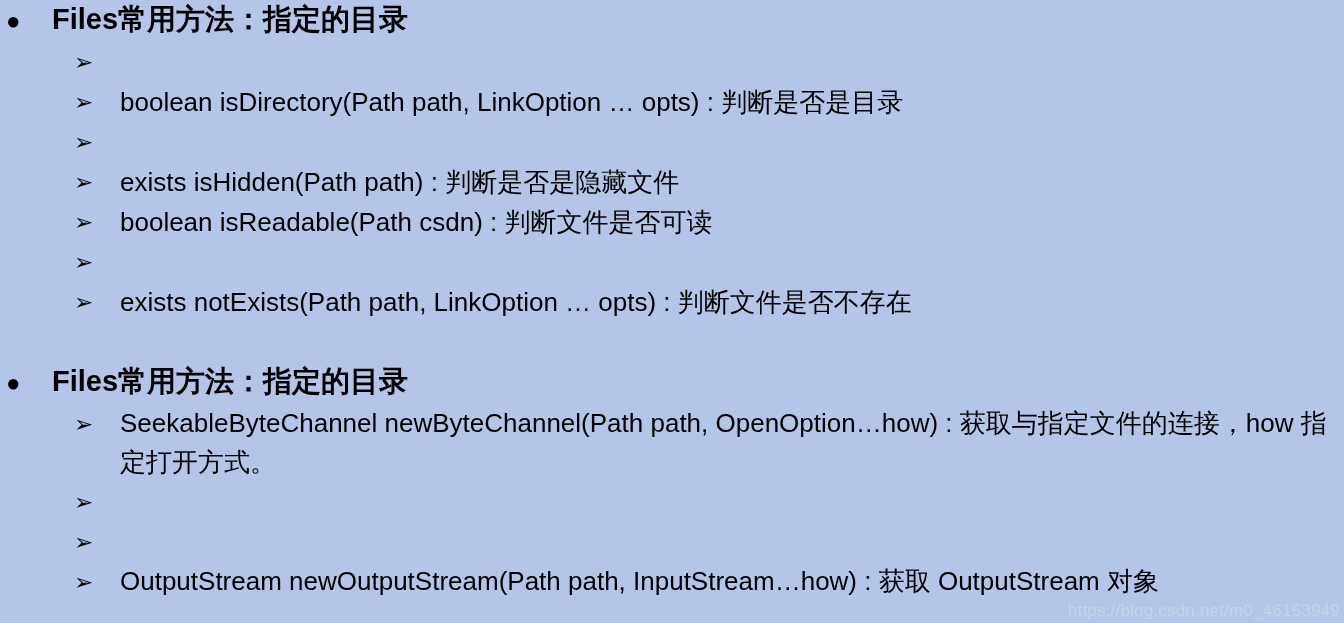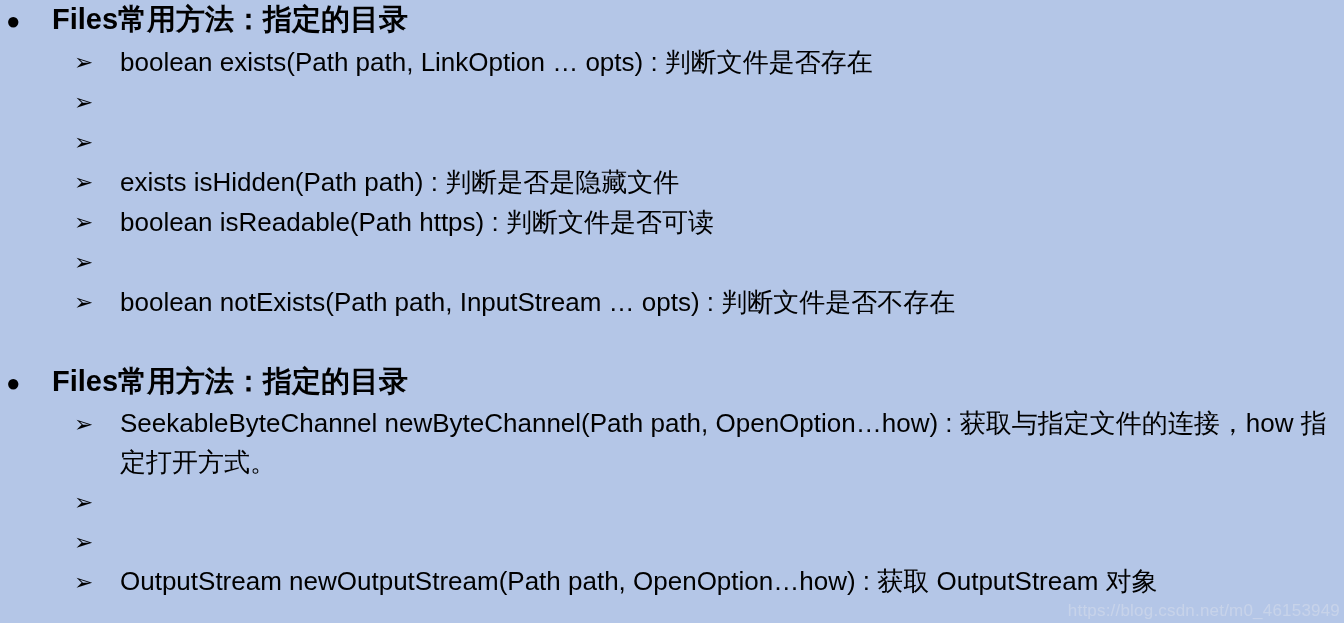--- a/index.html
+++ b/index.html
@@ -107,48 +107,48 @@
 
     <div class="section-header">
       <span class="disc">●</span>
       <span class="section-title">Files常用方法：指定的目录</span>
     </div>
 
     <div class="items">
 
       <div class="item">
         <span class="arrow">➢</span>
-        <span class="item-text">boolean exists(Path path, LinkOption … opts) : 判断文件是否存在</span>
       </div>
 
       <div class="item">
         <span class="arrow">➢</span>
+        <span class="item-text">boolean isDirectory(Path path, LinkOption … opts) : 判断是否是目录</span>
       </div>
 
       <div class="item">
         <span class="arrow">➢</span>
       </div>
 
       <div class="item">
         <span class="arrow">➢</span>
         <span class="item-text">exists isHidden(Path path) : 判断是否是隐藏文件</span>
       </div>
 
       <div class="item">
         <span class="arrow">➢</span>
-        <span class="item-text">boolean isReadable(Path https) : 判断文件是否可读</span>
+        <span class="item-text">boolean isReadable(Path csdn) : 判断文件是否可读</span>
       </div>
 
       <div class="item">
         <span class="arrow">➢</span>
       </div>
 
       <div class="item">
         <span class="arrow">➢</span>
-        <span class="item-text">boolean notExists(Path path, InputStream … opts) : 判断文件是否不存在</span>
+        <span class="item-text">exists notExists(Path path, LinkOption … opts) : 判断文件是否不存在</span>
       </div>
 
     </div>
   </div>
 
   <div class="gap"></div>
 
   <div class="section sec2">
 
     <div class="section-header">
@@ -166,21 +166,21 @@
       <div class="item">
         <span class="arrow">➢</span>
       </div>
 
       <div class="item">
         <span class="arrow">➢</span>
       </div>
 
       <div class="item">
         <span class="arrow">➢</span>
-        <span class="item-text">OutputStream newOutputStream(Path path, OpenOption…how) : 获取 OutputStream 对象</span>
+        <span class="item-text">OutputStream newOutputStream(Path path, InputStream…how) : 获取 OutputStream 对象</span>
       </div>
 
     </div>
   </div>
 
   <div class="watermark">https://blog.csdn.net/m0_46153949</div>
 
 </div>
 
 </body></html>

